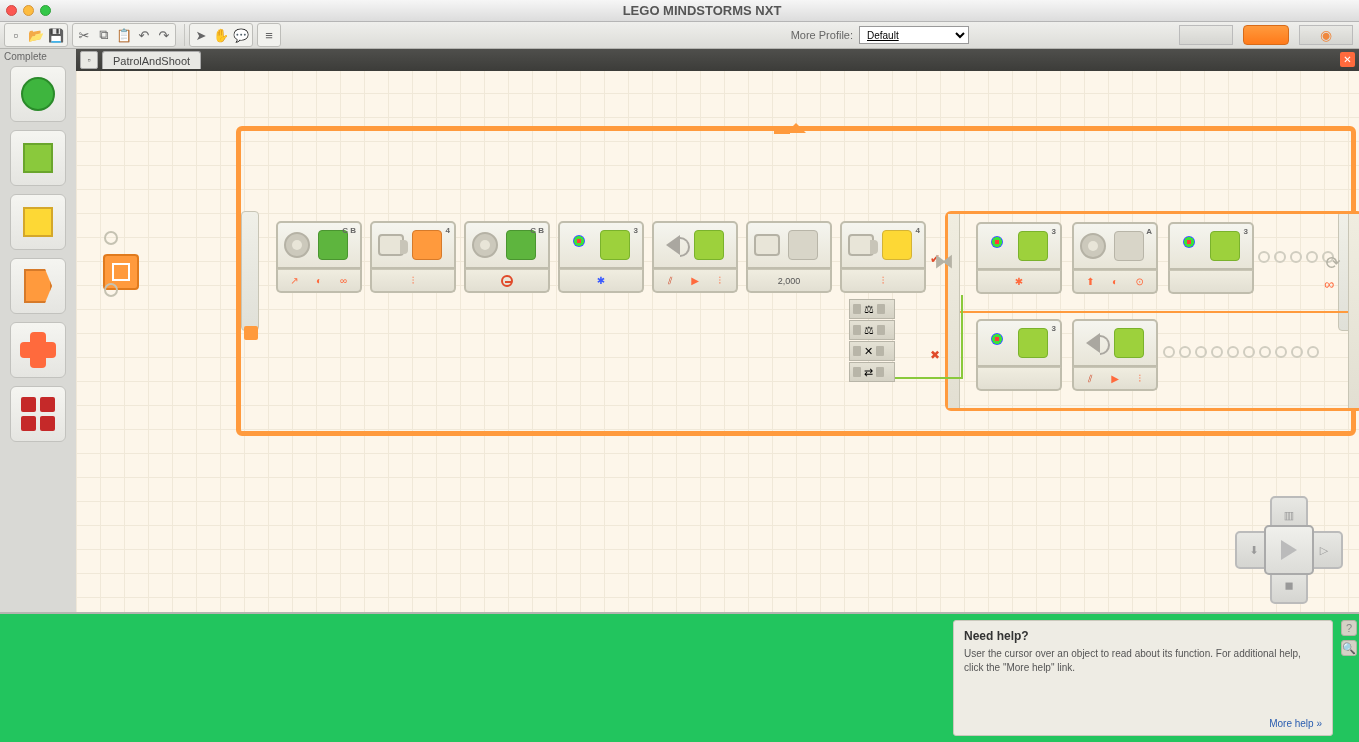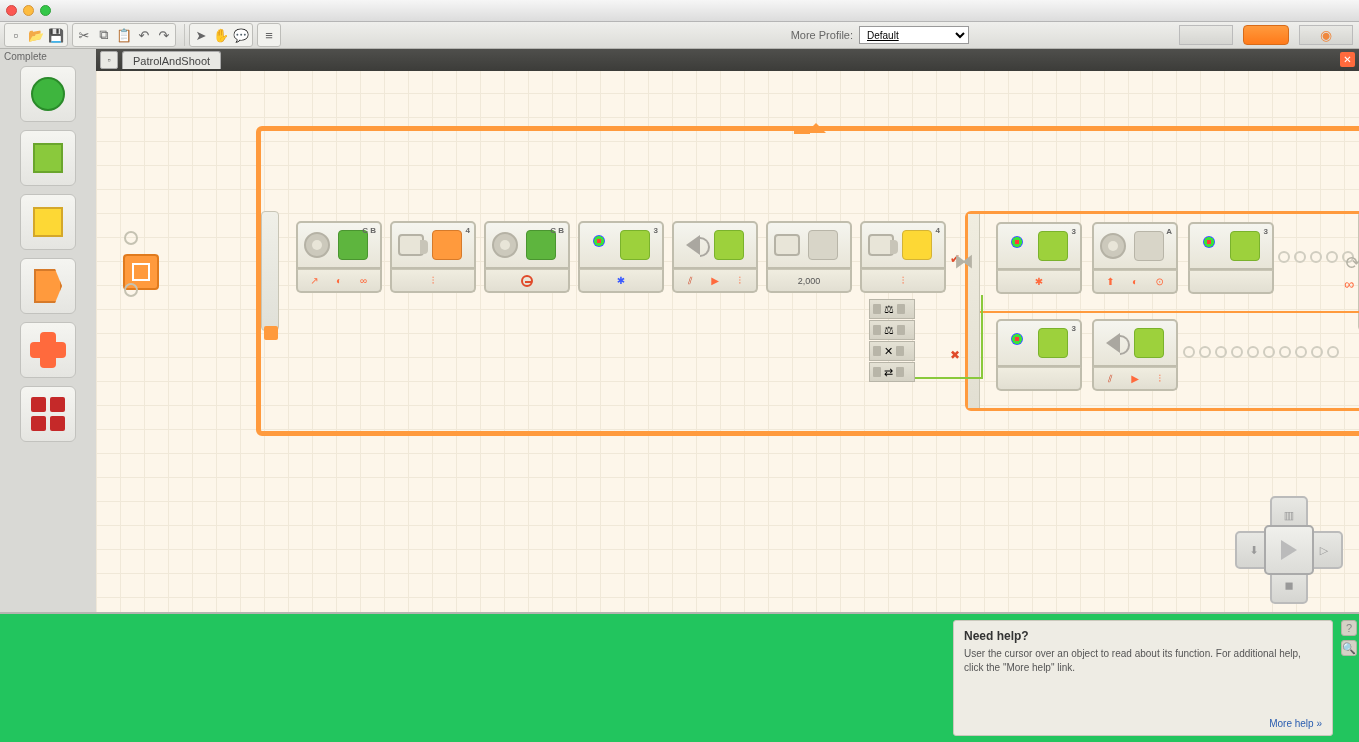--- a/index.html
+++ b/index.html
@@ -24,21 +24,21 @@
 .profile-select { width: 110px; height: 18px; border: 1px solid #999; background: #fff; font-size: 10px; padding: 1px 3px; text-decoration: underline; }
 .right-btns { position: absolute; right: 6px; display: flex; gap: 10px; }
 .big-btn { width: 46px; height: 20px; border-radius: 4px; }
 .orange-btn { background: linear-gradient(#ff9a3d, #ff7a1a); border: 1px solid #d66b1a; }
 .gray-btn { background: linear-gradient(#e8e8e4, #d5d5d1); border: 1px solid #bbb; width: 54px; display:flex;align-items:center;justify-content:center;color:#f0883e;font-size:14px; }
 
 
 .main { display: flex; height: 693px; }
 
 
-.palette { width: 96px; background: #d9d9d5; display: flex; flex-direction: column; align-items: center; padding-top: 2px; }
+.palette { width: 76px; background: #d9d9d5; display: flex; flex-direction: column; align-items: center; padding-top: 2px; }
 .palette-label { font-size: 10px; color: #666; margin-bottom: 4px; align-self: flex-start; padding-left: 4px; }
 .pal-btn { width: 56px; height: 56px; background: linear-gradient(#f5f5f1, #e5e5e1); border: 1px solid #c2c2be; border-radius: 6px; margin-bottom: 8px; display: flex; align-items: center; justify-content: center; cursor: pointer; }
 .pal-circle { width: 34px; height: 34px; border-radius: 50%; background: #3eb53e; border: 2px solid #2a8a2a; }
 .pal-arrow-green { width: 30px; height: 30px; background: #8ac93c; border: 2px solid #6aa52c; position: relative; }
 .pal-arrow-yellow { width: 30px; height: 30px; background: #fdd835; border: 2px solid #d4a72a; position: relative; }
 .pal-arrow-orange { width: 28px; height: 34px; background: #ff9a3d; clip-path: polygon(0 0, 75% 0, 100% 50%, 75% 100%, 0 100%); border: 2px solid #d67a2a; }
 .pal-cross { width: 36px; height: 36px; position: relative; }
 .pal-cross::before, .pal-cross::after { content:''; position:absolute; background:#ff6a3d; }
 .pal-cross::before { left:10px; top:0; width:16px; height:36px; border-radius:4px; }
 .pal-cross::after { left:0; top:10px; width:36px; height:16px; border-radius:4px; }
@@ -134,20 +134,21 @@
 </style>
 </head>
 <body>
 
 <div class="titlebar">
   <div class="traffic-lights">
     <span class="tl-red"></span>
     <span class="tl-yellow"></span>
     <span class="tl-green"></span>
   </div>
+  <div class="title">LEGO MINDSTORMS NXT</div>
 </div>
 
 <div class="toolbar">
   <div class="tool-group">
     <div class="tool-btn">▫</div>
     <div class="tool-btn">📂</div>
     <div class="tool-btn">💾</div>
   </div>
   <div class="tool-group">
     <div class="tool-btn">✂</div>

